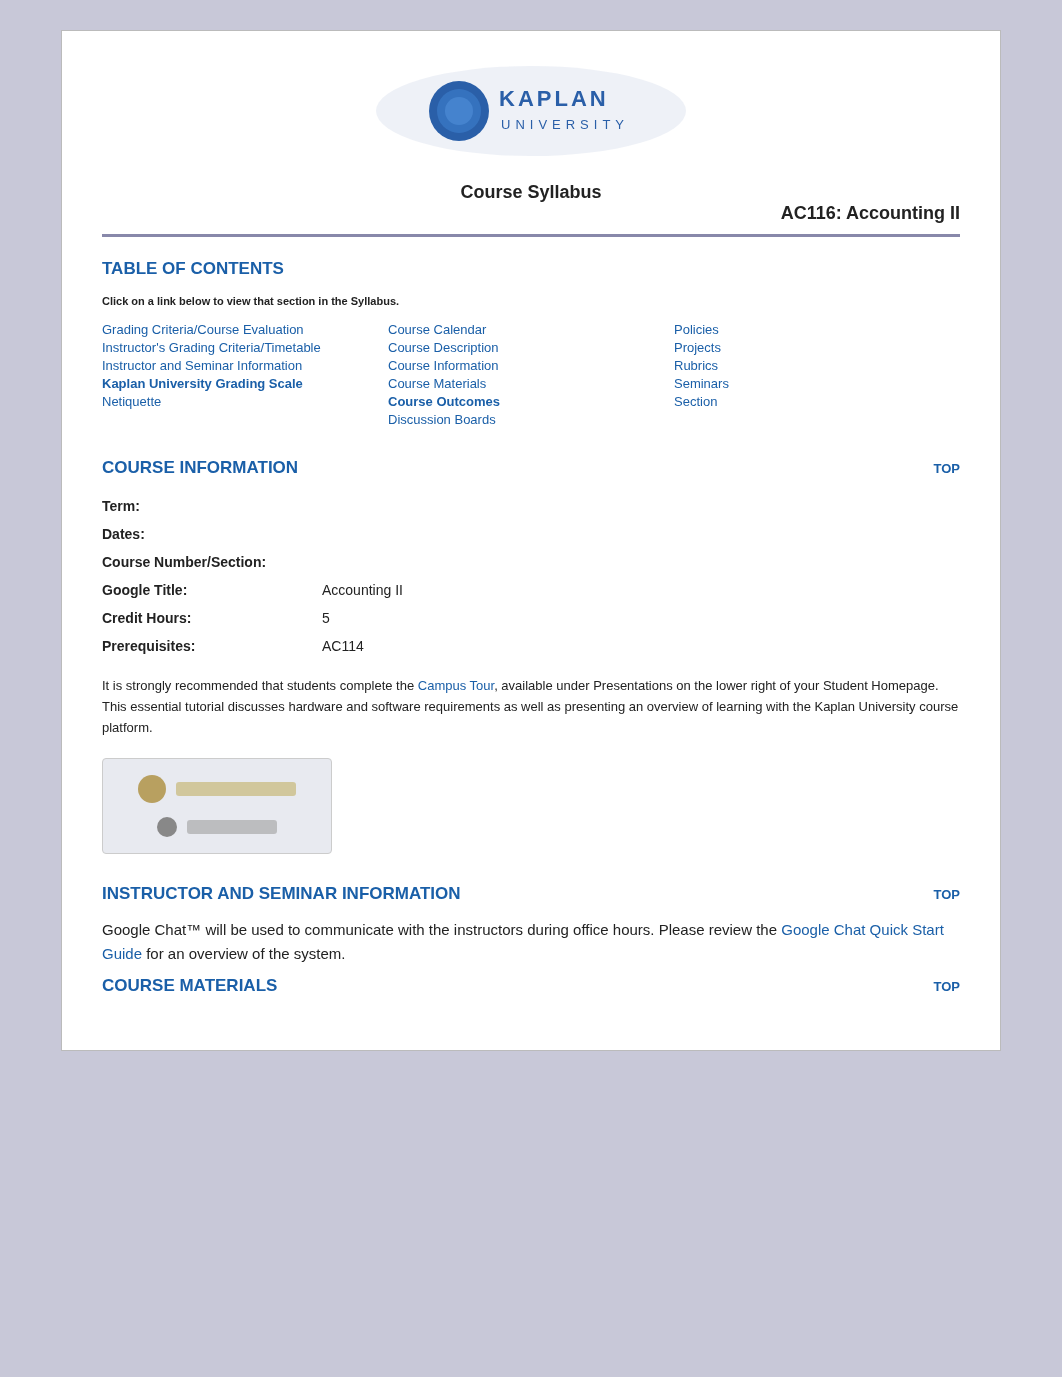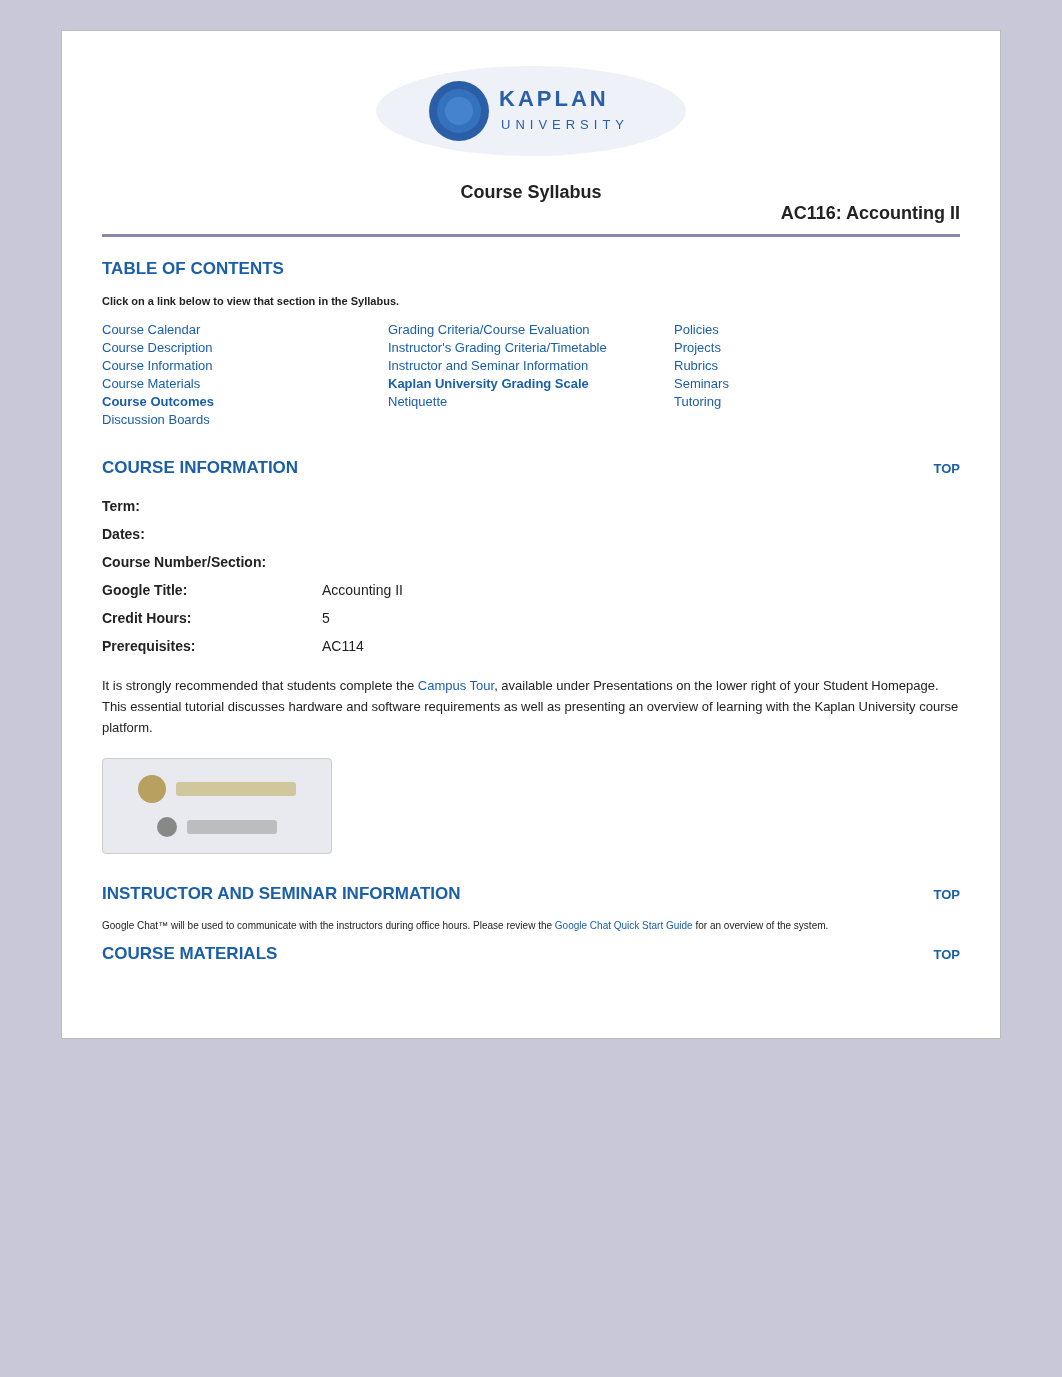--- a/index.html
+++ b/index.html
@@ -8,21 +8,21 @@
       font-family: Arial, sans-serif;
       font-size: 14px;
       color: #222;
       padding: 30px;
     }
     .page-container {
       background: #fff;
       max-width: 940px;
       margin: 0 auto;
       border: 1px solid #bbb;
-      padding: 30px 40px 60px 40px;
+      padding: 30px 40px 40px 40px;
     }
     .logo-area {
       text-align: center;
       margin-bottom: 18px;
     }
     .logo-svg-wrap {
       display: inline-block;
     }
     .page-title {
       text-align: center;
@@ -148,21 +148,21 @@
     }
     .instructor-info {
       margin-bottom: 10px;
     }
     .instructor-info p {
       font-weight: bold;
       margin-bottom: 14px;
       font-size: 14px;
     }
     .office-hours-text {
-      font-size: 10px;
+      font-size: 15px;
       line-height: 1.6;
       margin-bottom: 0;
     }
     .office-hours-text a {
       color: #1a5fa8;
       text-decoration: none;
     }
     .seminar-day {
       font-weight: bold;
       font-size: 14px;
@@ -195,41 +195,41 @@
   </div>
 
   <div class="page-title">Course Syllabus</div>
   <div class="page-subtitle">AC116: Accounting II</div>
   <hr class="title-divider">
 
   <div class="toc-heading">TABLE OF CONTENTS</div>
   <div class="toc-subtext">Click on a link below to view that section in the Syllabus.</div>
 
   <div class="toc-columns">
+    <div class="toc-col">
+      <a href="#">Grading Criteria/Course Evaluation</a>
+      <a href="#">Instructor's Grading Criteria/Timetable</a>
+      <a href="#">Instructor and Seminar Information</a>
+      <a href="#" class="bold-link">Kaplan University Grading Scale</a>
+      <a href="#">Netiquette</a>
+    </div>
     <div class="toc-col">
       <a href="#">Course Calendar</a>
       <a href="#">Course Description</a>
       <a href="#">Course Information</a>
       <a href="#">Course Materials</a>
       <a href="#" class="bold-link">Course Outcomes</a>
       <a href="#">Discussion Boards</a>
     </div>
     <div class="toc-col">
-      <a href="#">Grading Criteria/Course Evaluation</a>
-      <a href="#">Instructor's Grading Criteria/Timetable</a>
-      <a href="#">Instructor and Seminar Information</a>
-      <a href="#" class="bold-link">Kaplan University Grading Scale</a>
-      <a href="#">Netiquette</a>
-    </div>
-    <div class="toc-col">
       <a href="#">Policies</a>
       <a href="#">Projects</a>
       <a href="#">Rubrics</a>
       <a href="#">Seminars</a>
-      <a href="#">Tutoring</a>
+      <a href="#">Section</a>
     </div>
   </div>
 
   <div class="section-header-row">
     <div class="section-heading">COURSE INFORMATION</div>
     <a href="#" class="top-link">TOP</a>
   </div>
 
   <table class="info-table">
     <tbody>

